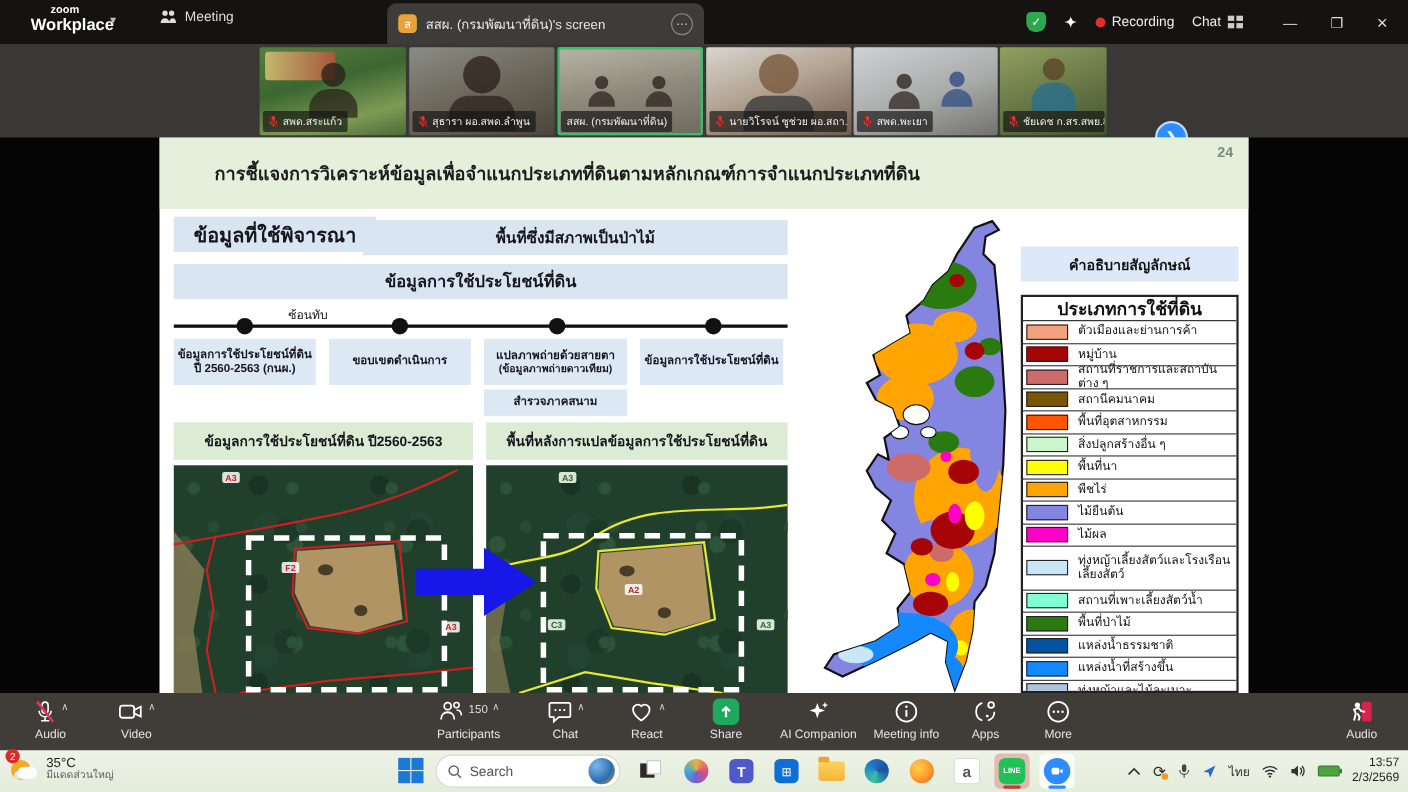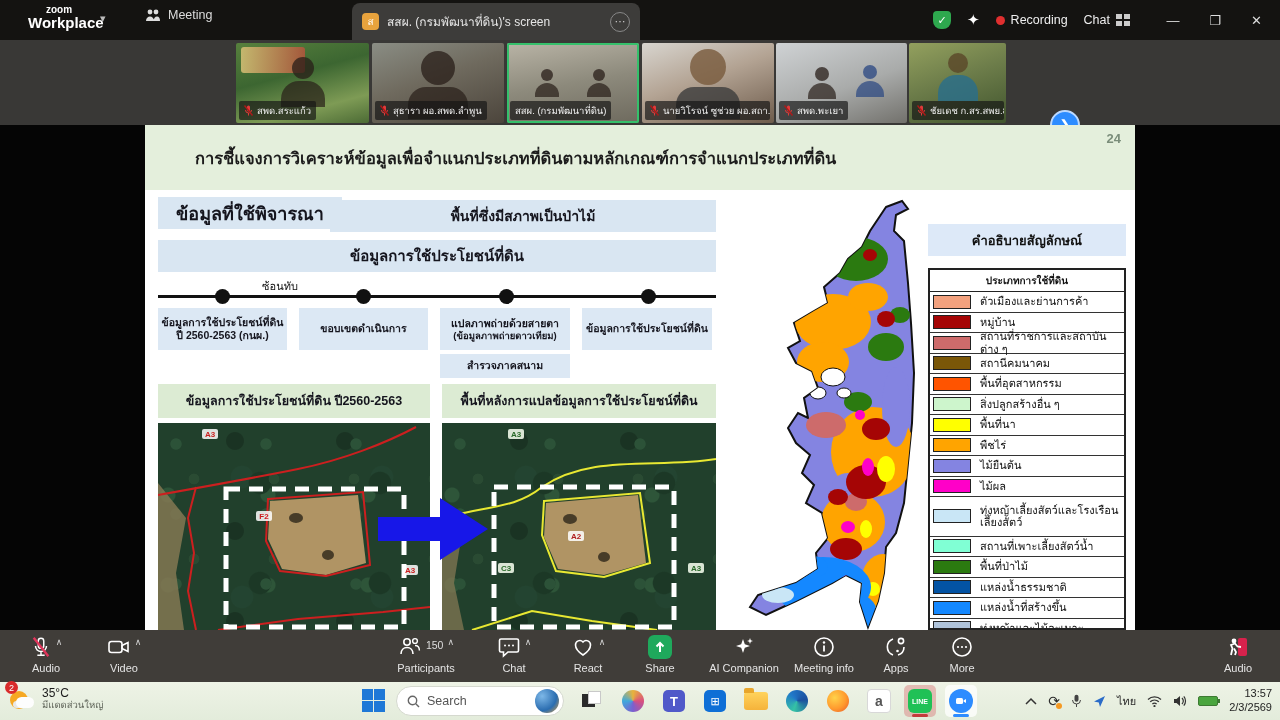--- a/index.html
+++ b/index.html
@@ -61,21 +61,21 @@
      radial-gradient(circle at 85% 60%, #1c3826 0 9%, transparent 10%),
      radial-gradient(circle at 10% 80%, #2e5539 0 6%, transparent 7%),
      radial-gradient(circle at 60% 45%, #234431 0 10%, transparent 11%);
      background-size:90px 70px,110px 90px,80px 80px,120px 100px,100px 90px,140px 120px;}
   .photo svg{position:absolute;left:0;top:0;}
   .bigarrow{pointer-events:none;}
 
   
   .legtitle{left:783px;top:99px;width:198px;height:32px;background:#dde9f8;display:flex;align-items:center;justify-content:center;font-weight:700;font-size:13px;color:#111;}
   .legtable{left:783px;top:143px;width:198px;height:362px;border:2px solid #222;background:#fff;overflow:hidden;}
-  .leghead{height:22px;border-bottom:1.5px solid #222;display:flex;align-items:center;justify-content:center;font-weight:700;font-size:10px;color:#111;}
+  .leghead{height:22px;border-bottom:1.5px solid #222;display:flex;align-items:center;justify-content:center;font-weight:700;font-size:16px;color:#111;}
   .lrow{height:20.5px;border-bottom:1px solid #333;display:flex;align-items:center;}
   .lrow.tall{height:39.5px;}
   .sw{flex:0 0 38px;height:14px;margin-left:3px;border:1px solid #222;}
   .lt{margin-left:9px;font-size:11px;color:#111;line-height:1.15;}
   .lrow.tall .lt{white-space:normal;width:140px;}
 
   
   #footer{left:0;top:630px;width:1280px;height:52px;background:#403d39;}
   .fitem{position:absolute;top:5px;text-align:center;color:#e4e4e4;font-size:11px;}
   .fitem .irow{height:26px;display:flex;align-items:flex-start;justify-content:center;gap:4px;}

